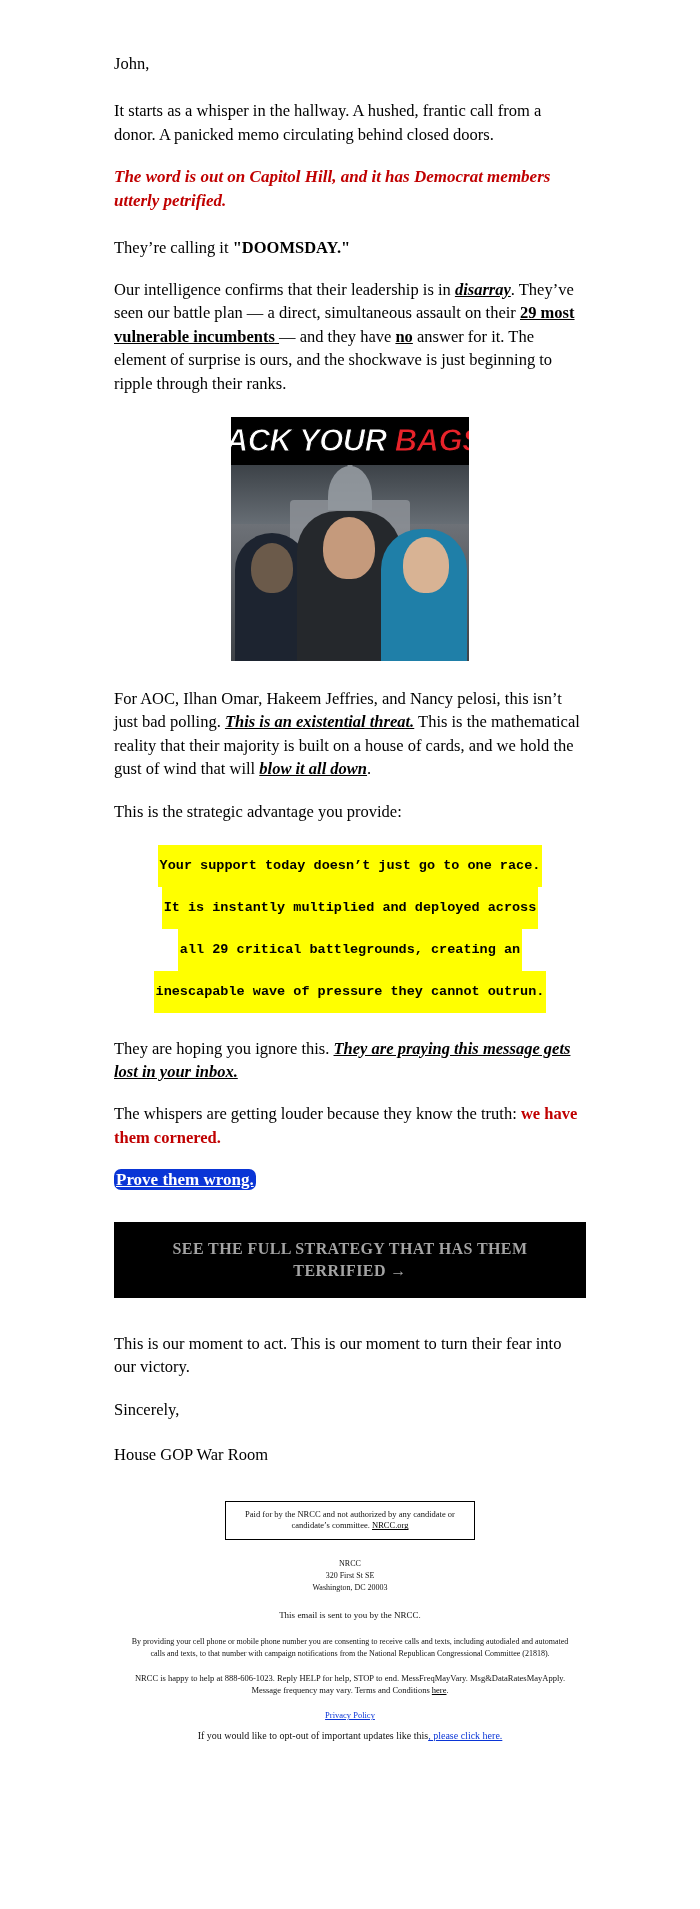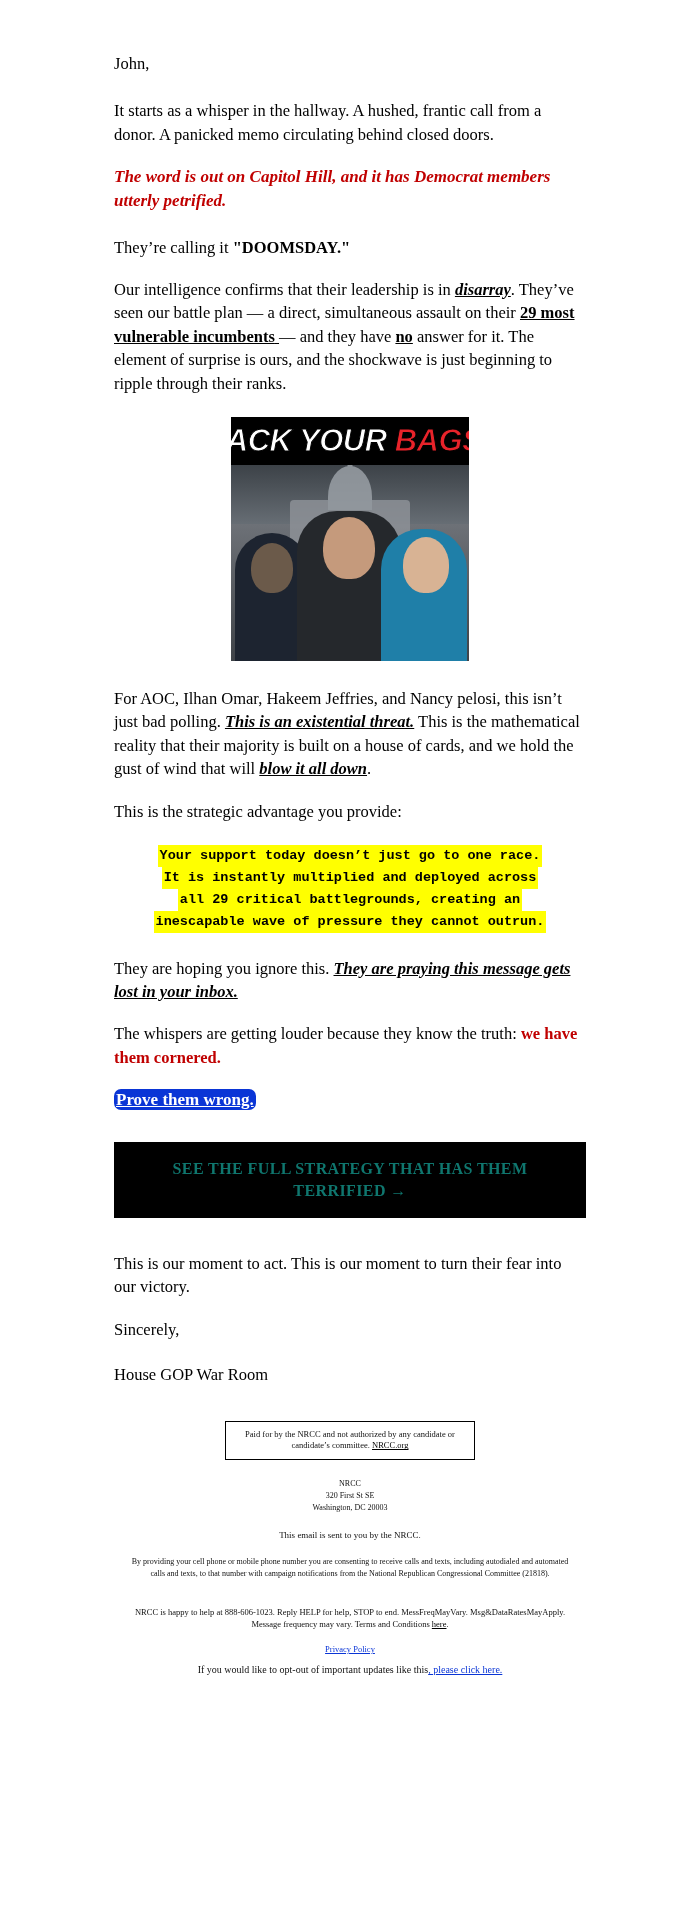--- a/index.html
+++ b/index.html
@@ -173,21 +173,21 @@
     margin: 22px 0 24px 0;
     text-align: center;
   }
   .highlight-block .line {
     display: inline-block;
     background: #ffff00;
     font-family: "Liberation Mono", monospace;
     font-size: 13.5px;
     font-weight: bold;
     line-height: 1.62;
-    padding: 0 2px;
+    padding: 10px 2px;
     color: #000;
   }
 
   
   .selected-line {
     margin: 0 0 30px 0;
   }
   .selected-line span {
     background: #0a35d6;
     color: #ffffff;
@@ -202,21 +202,21 @@
   .cta-wrap {
     margin: 28px 0 34px 0;
     display: flex;
     justify-content: center;
   }
   .cta {
     display: block;
     width: 527px;
     box-sizing: border-box;
     background: #000000;
-    color: #0f766e;
+    color: #a3a3a3;
     text-align: center;
     font-family: "Liberation Serif", serif;
     font-weight: bold;
     font-size: 16px;
     line-height: 1.36;
     letter-spacing: .4px;
     padding: 16px 20px;
     text-decoration: none;
     cursor: pointer;
   }
@@ -253,21 +253,21 @@
   .legal {
     margin-top: 16px;
     font-size: 8px;
     line-height: 1.45;
     max-width: 440px;
     margin-left: auto;
     margin-right: auto;
     font-family: Liberation Serif, serif;
   }
   .legal2 {
-    margin-top: 26px;
+    margin-top: 12px;
     font-size: 8.5px;
     line-height: 1.45;
     max-width: 440px;
     margin-left: auto;
     margin-right: auto;
   }
   .legal a, .legal2 a { color: #000; text-decoration: underline; }
   .privacy {
     margin-top: 14px;
     font-size: 8.5px;

